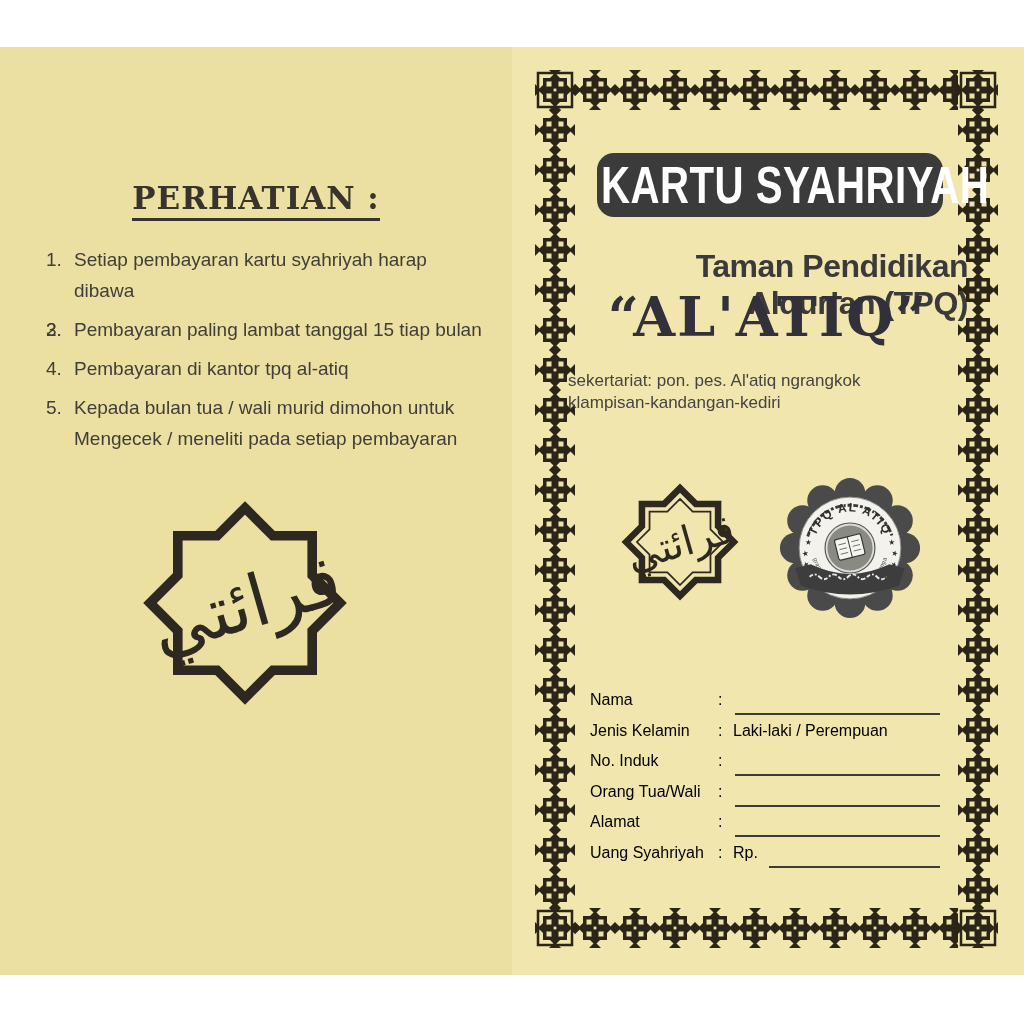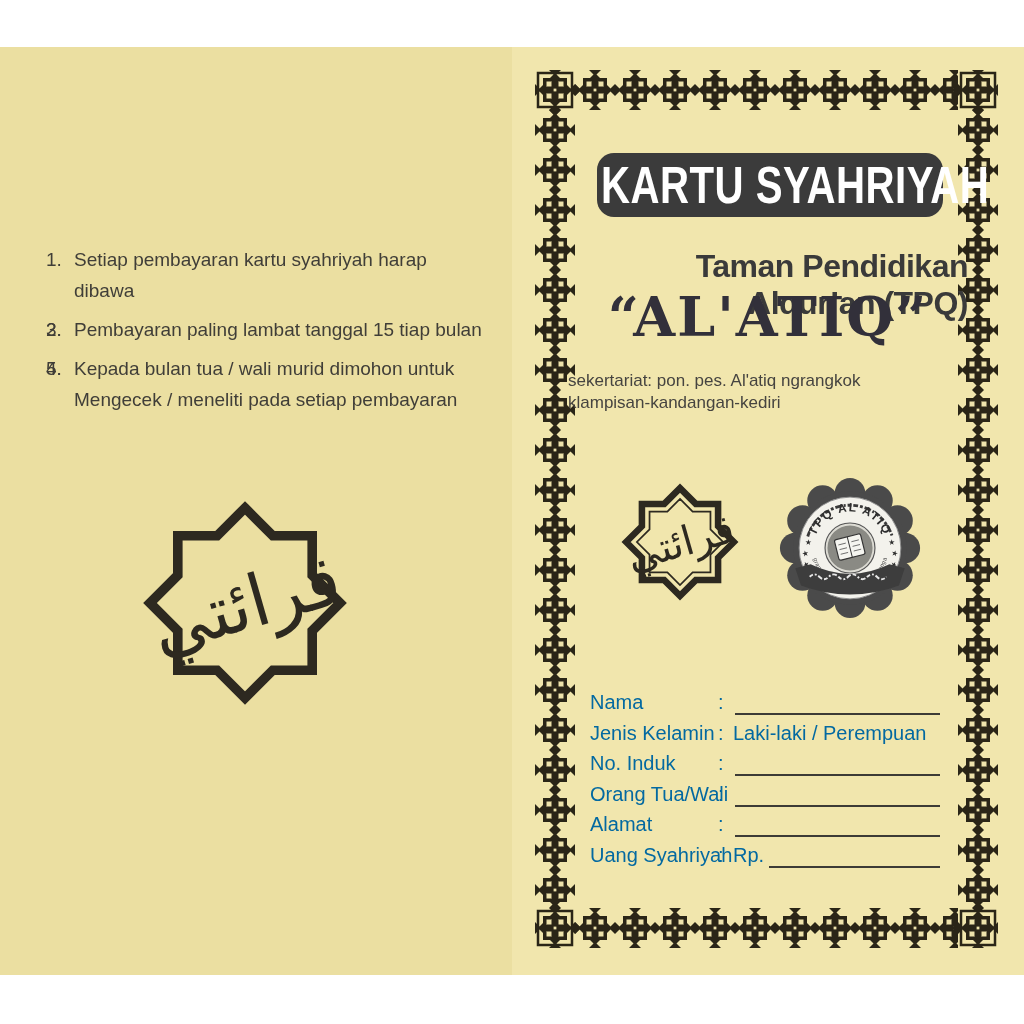--- a/index.html
+++ b/index.html
@@ -30,21 +30,21 @@
                transform:scale(0.98,1.28);white-space:nowrap;}
   .subtitle{position:absolute;left:56px;top:201px;width:400px;text-align:right;
             font-weight:bold;font-size:32px;color:#3a3a3a;letter-spacing:-0.5px;}
   .brand{position:absolute;left:56px;top:238px;width:400px;text-align:center;
          font-family:"DejaVu Serif","Liberation Serif",serif;font-weight:bold;
          font-size:54px;color:#32303a;letter-spacing:2px;}
   .sek{position:absolute;left:56px;width:400px;font-size:17px;color:#464440;}
   .sek.l1{top:324px;}
   .sek.l2{top:346px;}
 
-  .form{position:absolute;left:0;top:644px;width:512px;color:#0369a1;font-size:20px;}
+  .form{position:absolute;left:0;top:644px;width:512px;color:#000000;font-size:16px;}
   .frow{position:relative;height:30.5px;}
   .flabel{position:absolute;left:78px;top:0;}
   .fcolon{position:absolute;left:206px;top:0;}
   .fval{position:absolute;left:221px;top:0;}
   .fline{position:absolute;left:223px;right:84px;top:22px;border-bottom:2px solid #3d3b36;}
   .frow.rp .fline{left:257px;}
 </style>
 </head>
 <body>
 
@@ -52,35 +52,37 @@
 
   <svg width="0" height="0" style="position:absolute" aria-hidden="true">
     <defs>
       <path id="octa" d="M125,26 L154,55 L195,55 L195,96 L224,125 L195,154 L195,195 L154,195 L125,224 L96,195 L55,195 L55,154 L26,125 L55,96 L55,55 L96,55 Z" fill="none" stroke="#2d2920" stroke-linejoin="miter"></path>
     </defs>
   </svg>
 
   <div class="sheet">
 
     <div class="panel left">
+      <div class="heading"><span>PERHATIAN :</span></div>
 
       <div class="notice">
         <div class="nitem">
           <span class="nnum">1.</span>
           <span>Setiap pembayaran kartu syahriyah harap dibawa</span>
         </div>
         <div class="nitem">
           <span class="nnum">2.</span>
         </div>
         <div class="nitem">
           <span class="nnum">3.</span>
           <span>Pembayaran paling lambat tanggal 15 tiap bulan</span>
         </div>
         <div class="nitem">
           <span class="nnum">4.</span>
+          <span>Pembayaran di kantor tpq al-atiq</span>
         </div>
         <div class="nitem">
           <span class="nnum">5.</span>
           <span>Kepada bulan tua / wali murid dimohon untuk</span>
           <div>Mengecek / meneliti pada setiap pembayaran</div>
         </div>
       </div>
 
       <div class="star-wrap-left">
         <svg viewBox="0 0 250 250" width="240" height="240">

